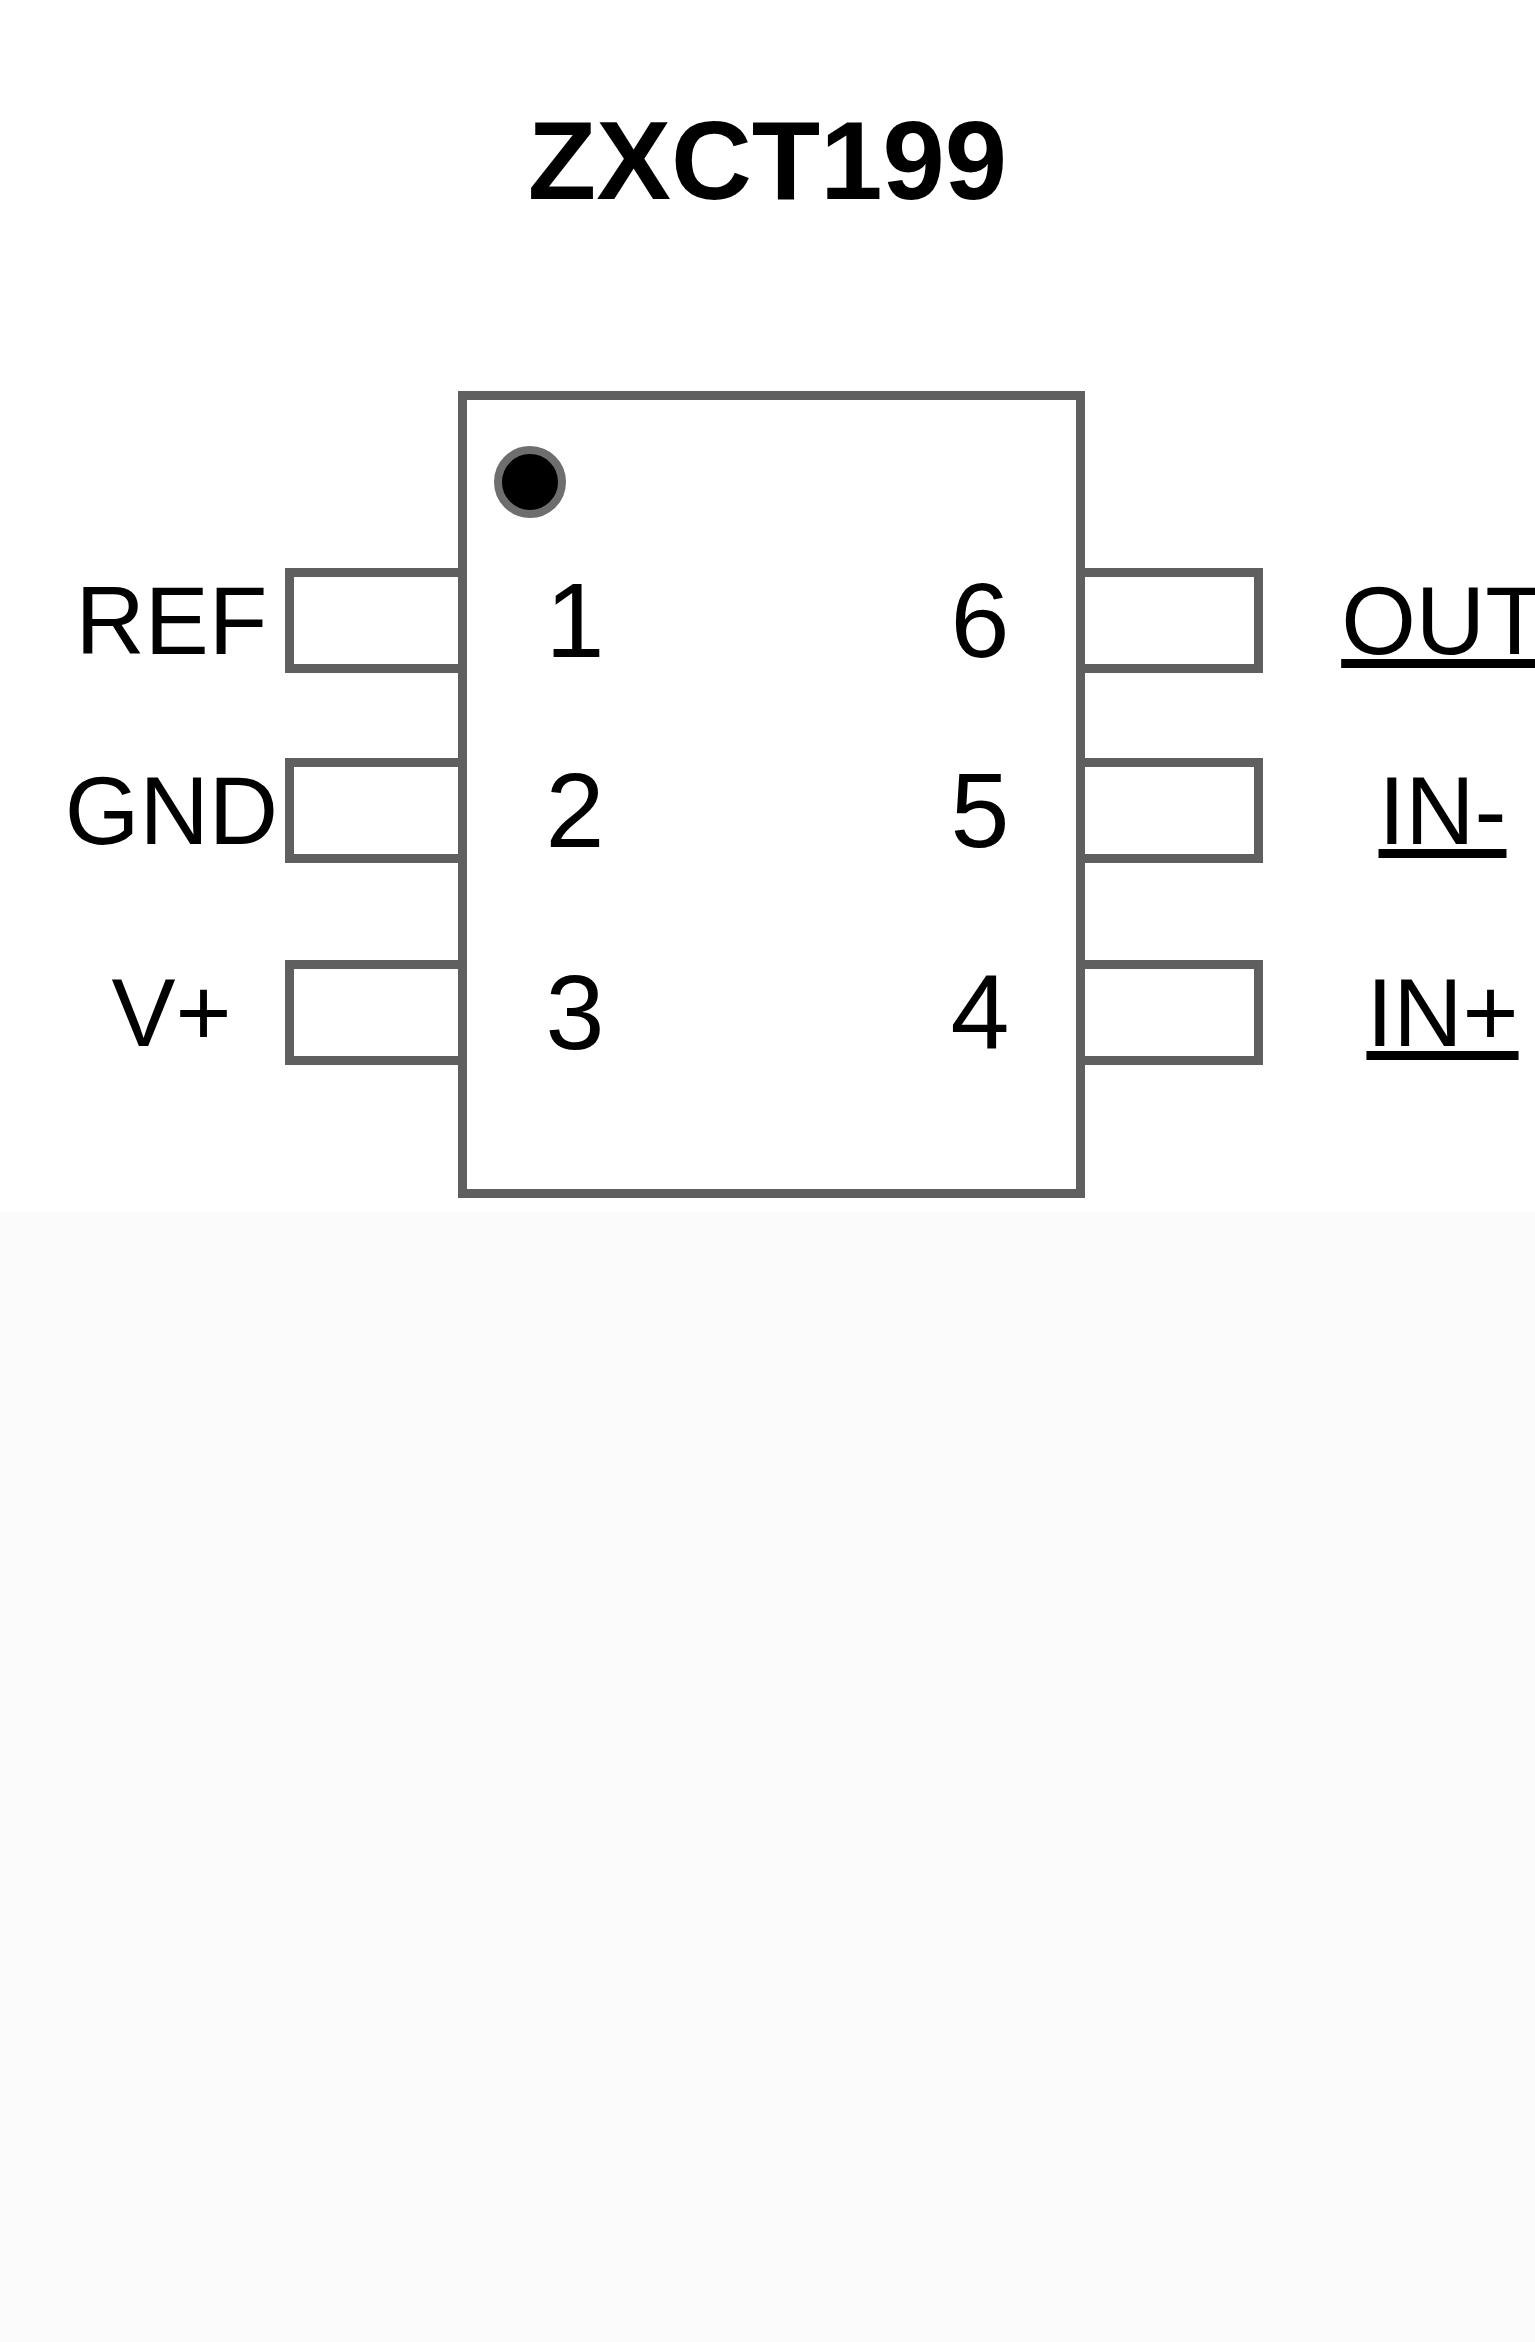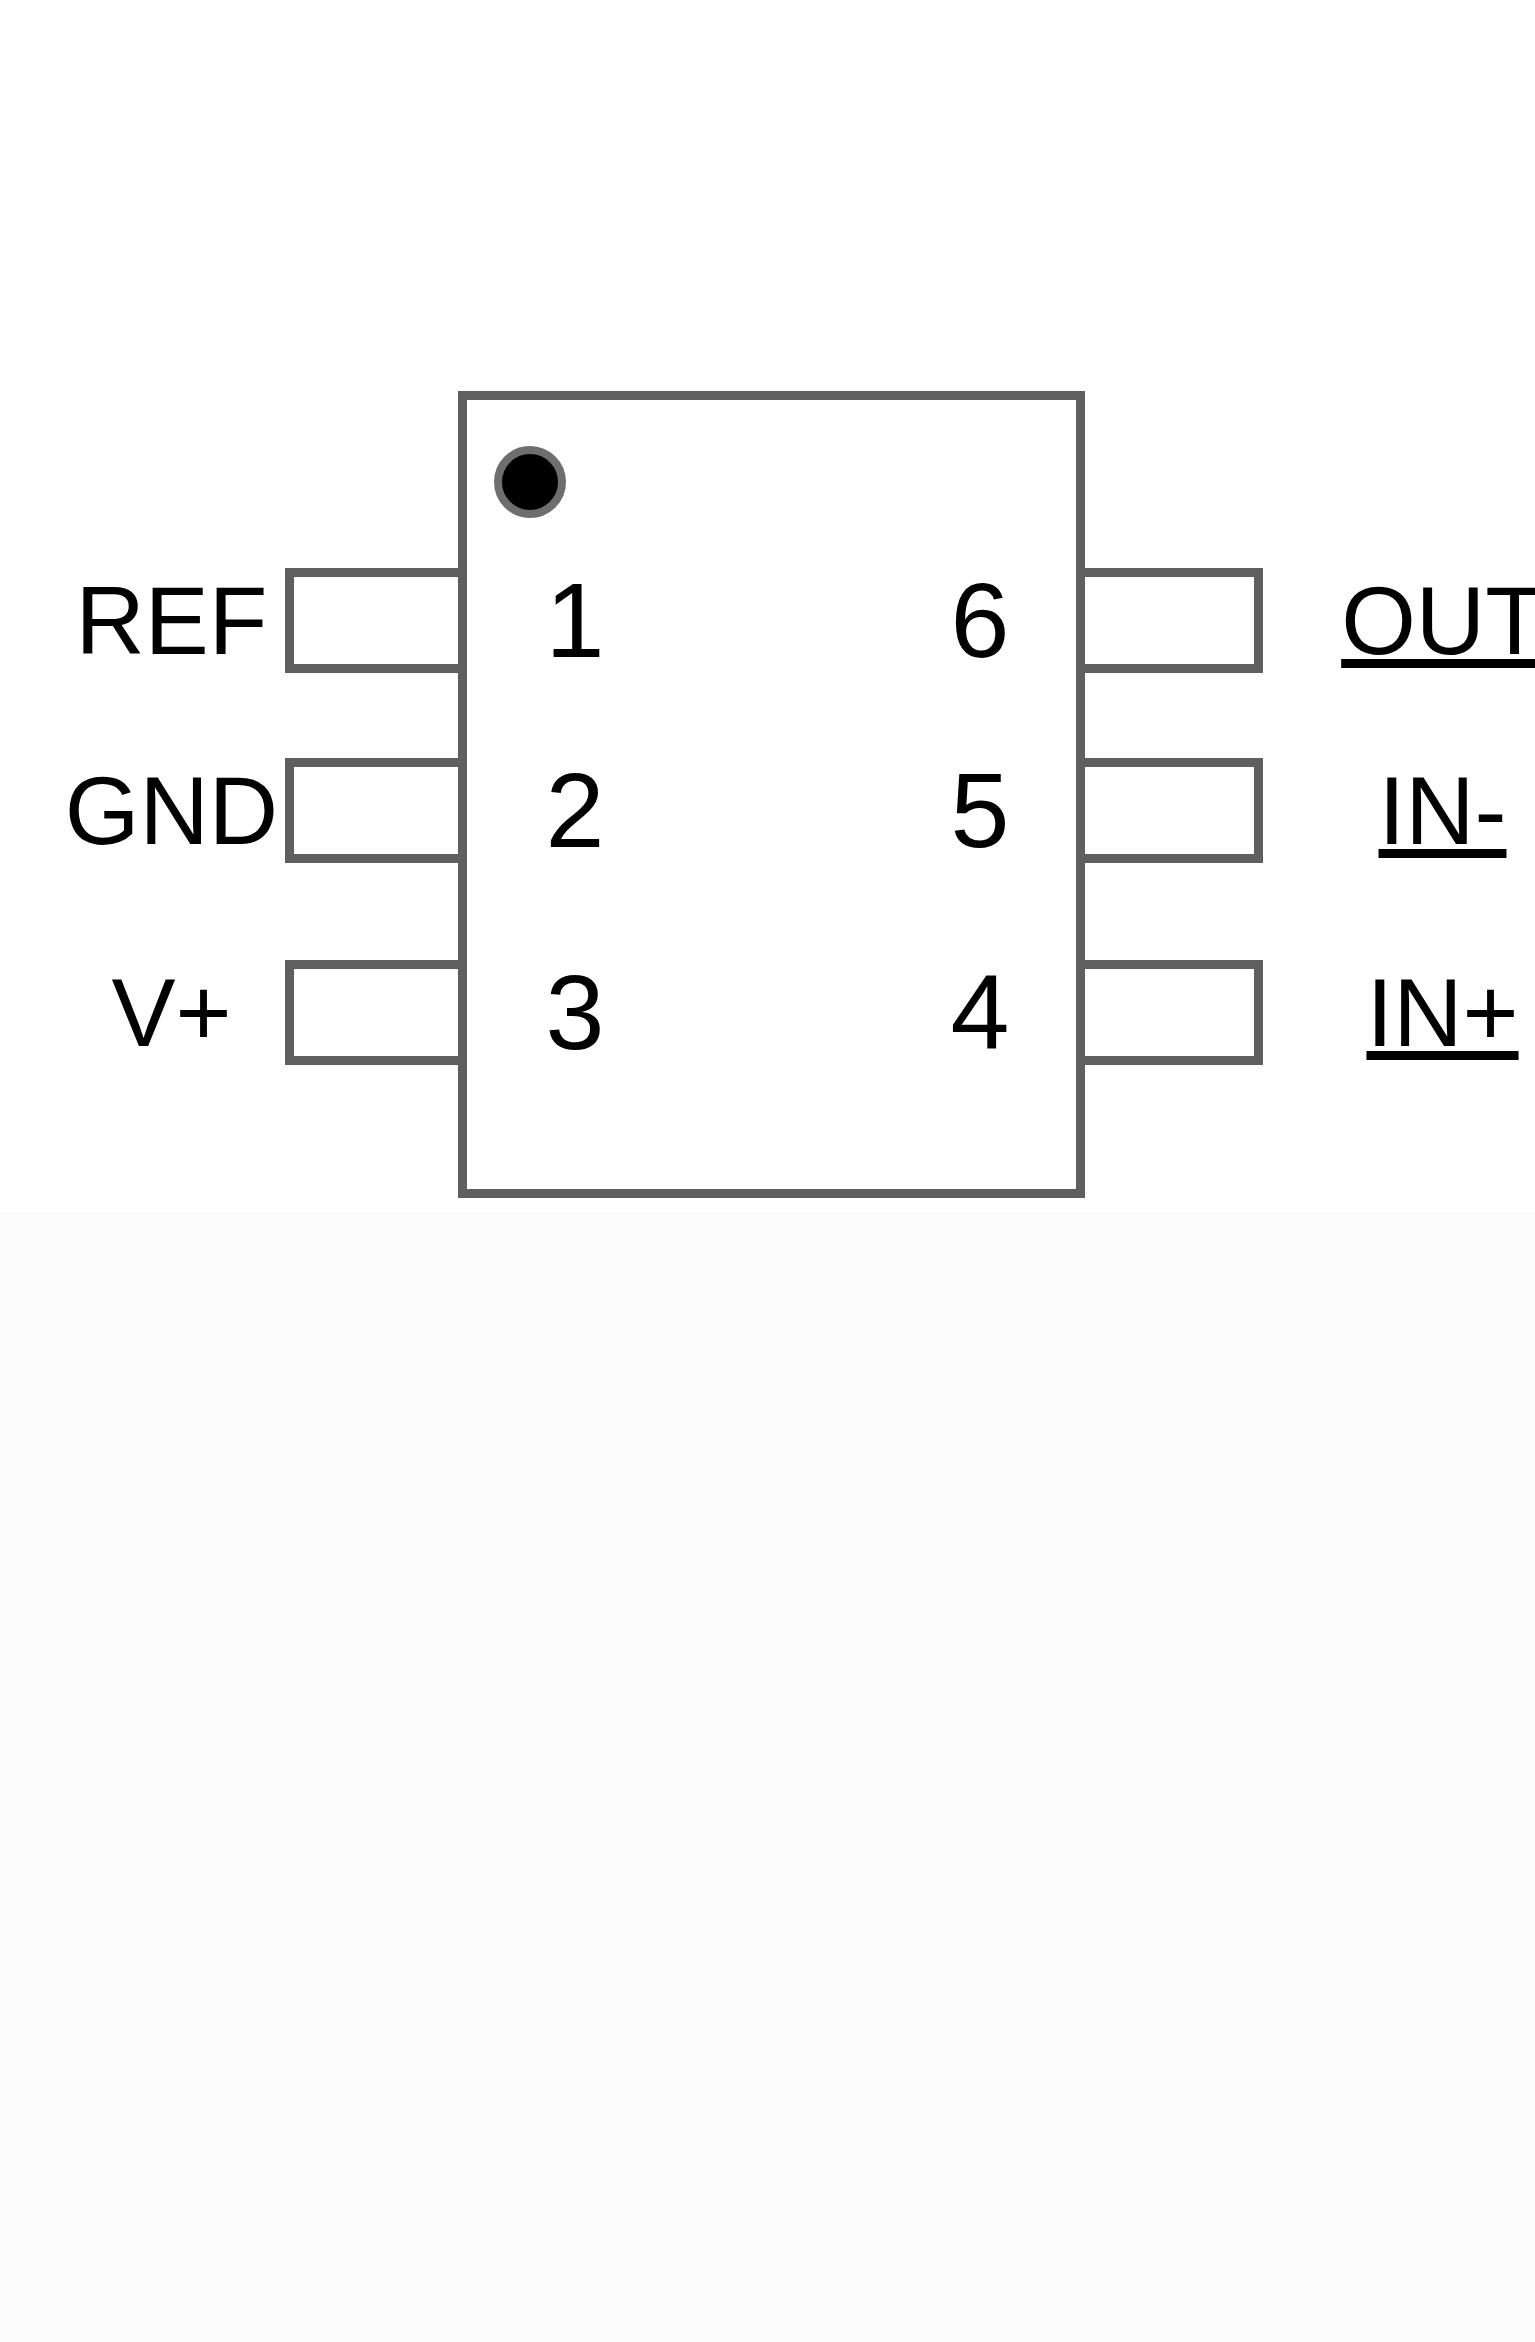--- a/index.html
+++ b/index.html
@@ -58,20 +58,21 @@
   .celllabel.left{left:0px;width:327px;margin-left:8px;}
   .celllabel.right{left:1284px;width:317px;text-decoration:underline;}
 </style>
 </head>
 <body>
 
 <div class="page">
 
   <div class="lower-band"></div>
 
+  <div class="title">ZXCT199</div>
 
   <div class="figure">
 
     <div class="lead left r1"></div>
     <div class="lead left r2"></div>
     <div class="lead left r3"></div>
     <div class="lead right r1"></div>
     <div class="lead right r2"></div>
     <div class="lead right r3"></div>
 

